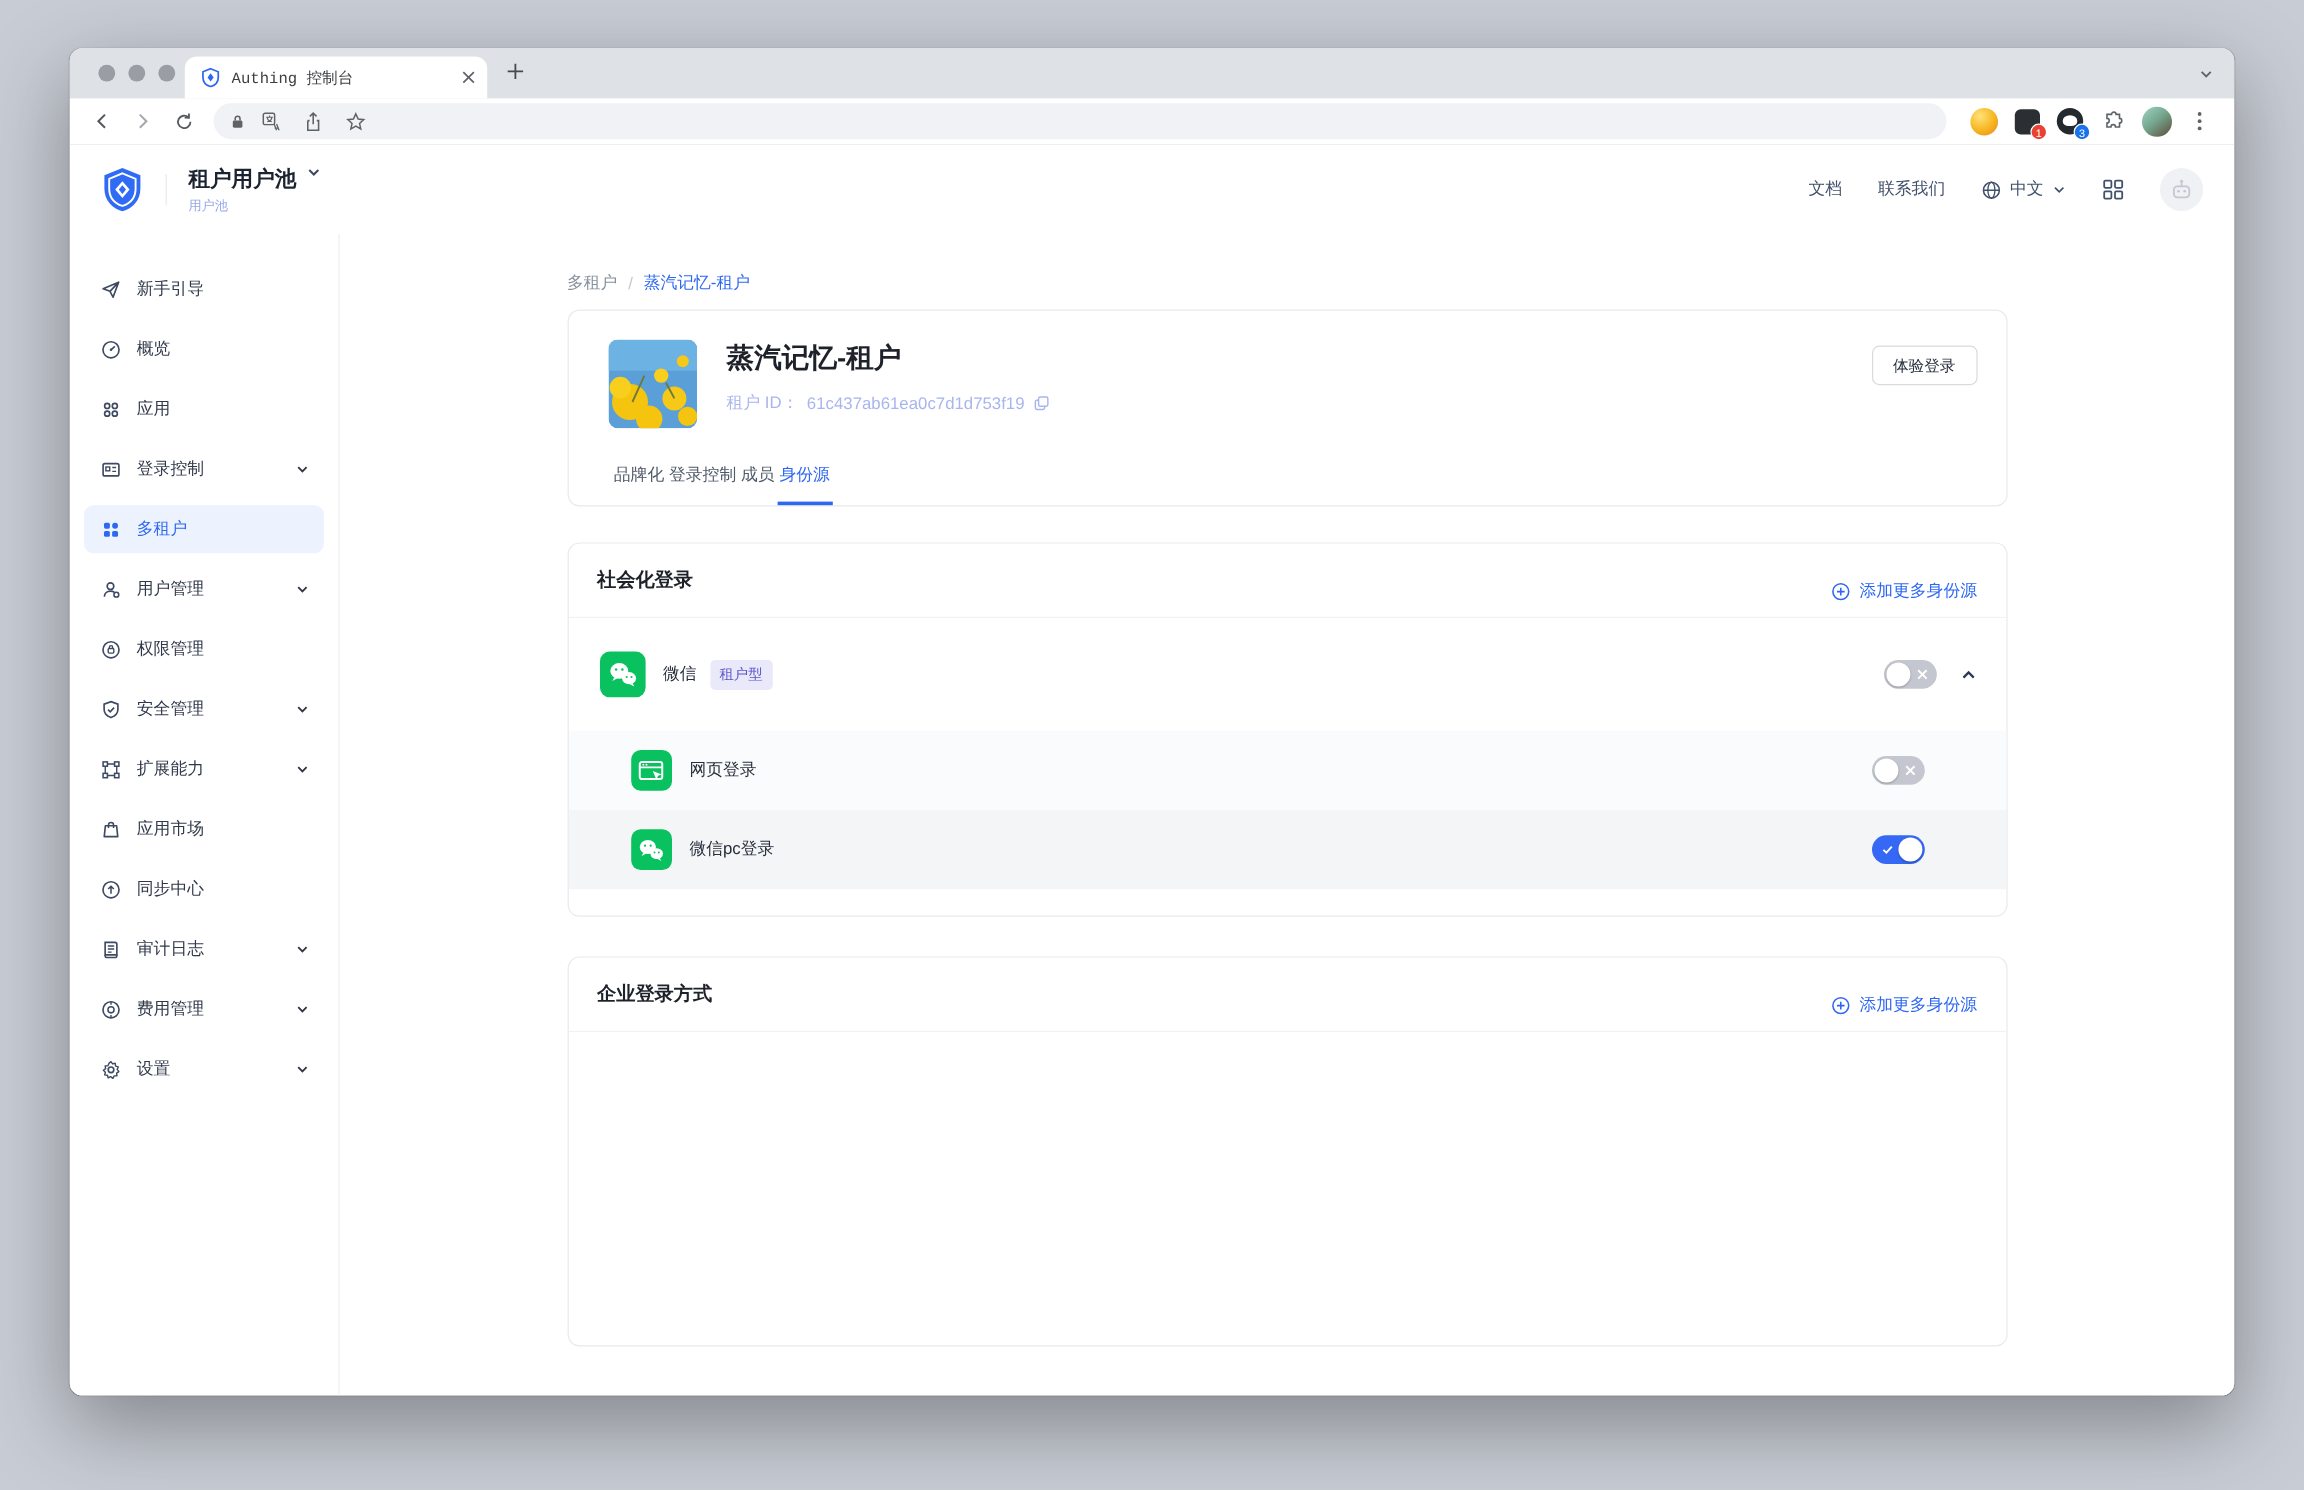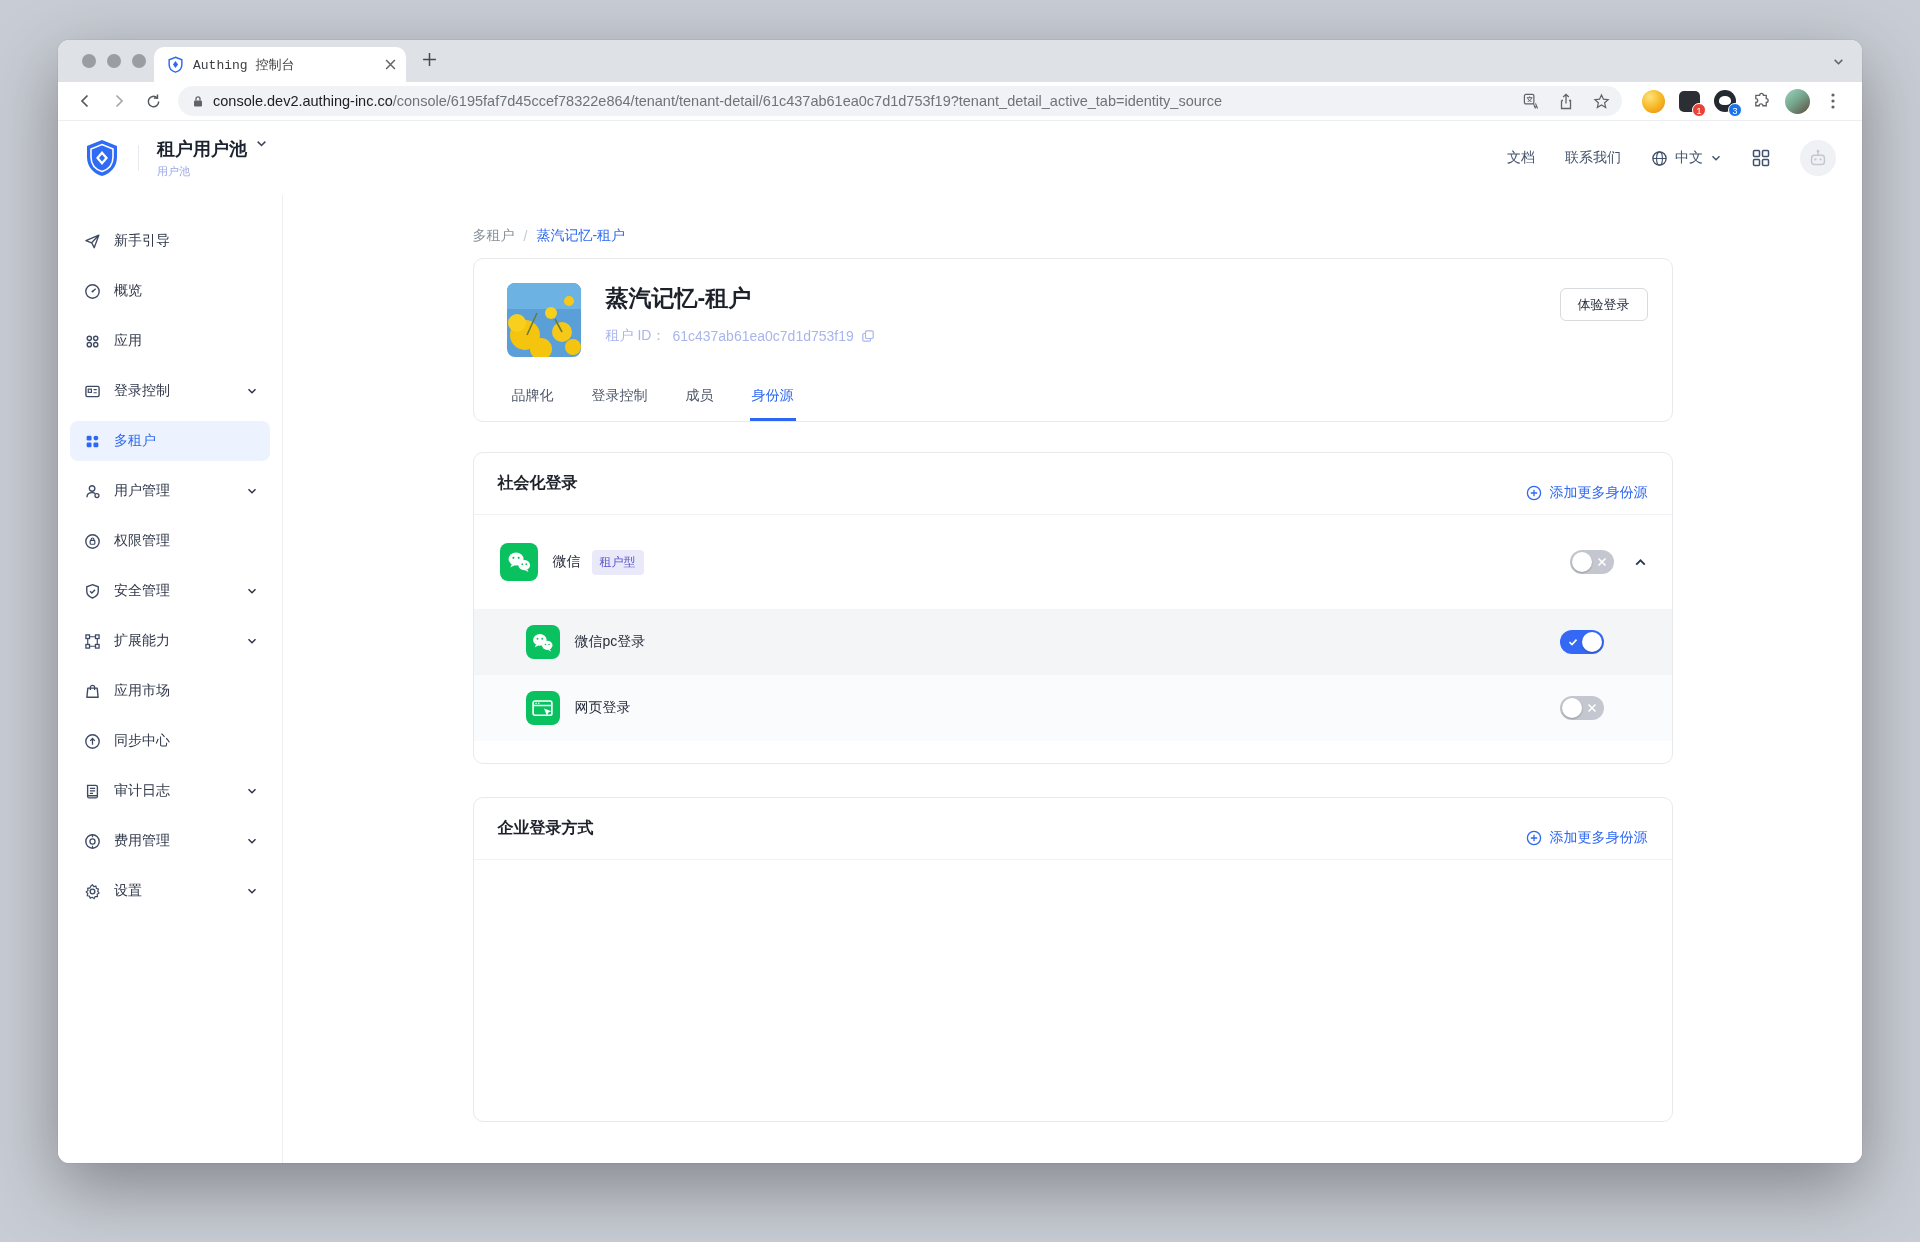--- a/index.html
+++ b/index.html
@@ -84,21 +84,21 @@
   .tenant-top { display:flex; }
   .tenant-avatar { width:74px; height:74px; border-radius:8px; overflow:hidden; flex:none; }
   .tenant-info { margin-left:25px; }
   .tenant-name { font-size:23px; font-weight:600; color:#1d2129; }
   .tenant-idrow { margin-top:13px; display:flex; align-items:center; gap:7px; font-size:14px; color:#a9b5ed; }
   .try-btn {
     margin-left:auto; margin-top:5px; height:33px; padding:0 17px;
     border:1px solid #d8dade; border-radius:6px; background:#fff;
     font-size:13px; color:#272e3b; display:flex; align-items:center; flex:none;
   }
-  .tabs { margin-top:auto; display:flex; gap:34px; font-size:14px; color:#4e5969; padding-left:3px; }
+  .tabs { margin-top:auto; display:flex; font-size:14px; color:#4e5969; padding-left:3px; }
   .tabitem { padding:0 2px 16px; }
   .tabitem.active { color:#2e68f2; border-bottom:3px solid #2e68f2; padding-bottom:13px; }
   
   .sect-card { margin-top:30px; overflow:hidden; }
   .sect2 { margin-top:33px; height:325px; }
   .card-head { height:62px; display:flex; align-items:center; padding:0 24px; border-bottom:1px solid #f0f2f4; }
   .card-title { font-size:16px; font-weight:600; color:#1d2129; }
   .add-link { margin-left:auto; display:flex; align-items:center; gap:8px; color:#2e68f2; font-size:14px;margin-top:18px; }
   .provider-row { height:94px; display:flex; align-items:center; padding:0 24px 0 26px; }
   .prov-ic { width:38px; height:38px; border-radius:8px; background:#09c25f; flex:none; display:flex; align-items:center; justify-content:center; }
@@ -182,21 +182,20 @@
           <path d="M13.2 1.6 L13.2 5.4 L9.4 5.2" fill="none" stroke="#55595d" stroke-width="1.6"></path>
         </svg>
     </span>
     <div class="urlbar">
       <span class="iconbtn">
         <svg width="12" height="13" viewBox="0 0 12 13">
             <rect x="2" y="5.5" width="8" height="6" rx="1.2" fill="#5f6368"></rect>
             <path d="M4 5.5 V3.8 a2 2 0 0 1 4 0 V5.5" fill="none" stroke="#5f6368" stroke-width="1.3"></path>
           </svg>
       </span>
-      <span class="url-text"><span class="url-domain">console.dev2.authing-inc.co</span><span class="url-rest">/console/6195faf7d45ccef78322e864/tenant/tenant-detail/61c437ab61ea0c7d1d753f19?tenant_detail_active_tab=identity_source</span></span>
       <span class="omni-ic">
         <svg width="17" height="17" viewBox="0 0 18 18">
             <rect x="1.5" y="1.5" width="10" height="10" rx="1.5" fill="none" stroke="#5f6368" stroke-width="1.3"></rect>
             <path d="M4 5 h6 M7 3.5 v1.5 M5 5 c0 2 2 3.5 4 4 M9 5 c0 2 -2 3.5 -4 4" fill="none" stroke="#5f6368" stroke-width="1"></path>
             <path d="M11 11 l2.2 5.5 M15.4 16.5 L13.2 11 M11.6 14.6 h3.4" fill="none" stroke="#5f6368" stroke-width="1.2"></path>
           </svg>
       </span>
       <span class="omni-ic">
         <svg width="16" height="17" viewBox="0 0 16 17">
             <path d="M3.5 7.5 H5 M11 7.5 H12.5 V15.5 H3.5 V7.5" fill="none" stroke="#5f6368" stroke-width="1.3"></path>
@@ -560,20 +559,40 @@
                   </span>
                 <span class="knob"></span>
               </span>
               <span>
                 <svg width="15" height="15" viewBox="0 0 14 14">
                     <path d="M3 9 L7 5 L11 9" fill="none" stroke="#2b3a55" stroke-width="1.8"></path>
                   </svg>
               </span>
             </span>
           </div>
+          <div class="sub-row second">
+            <span class="sub-ic">
+              <svg width="27" height="27" viewBox="0 0 36 36">
+                  <rect x="5.5" y="8" width="25" height="19" rx="2.5" fill="none" stroke="#fff" stroke-width="2.2"></rect>
+                  <path d="M5.5 14 H30.5" stroke="#fff" stroke-width="2"></path>
+                  <circle cx="9.5" cy="11" r="1.1" fill="#fff"></circle>
+                  <circle cx="13" cy="11" r="1.1" fill="#fff"></circle>
+                  <path d="M20 18 L30 21.8 L25.8 23.4 L24 27.8 Z" fill="#fff"></path>
+                </svg>
+            </span>
+            <span class="sub-name">网页登录</span>
+            <span class="tg off">
+              <span class="mark">
+                  <svg width="10" height="10" viewBox="0 0 10 10">
+                    <path d="M1.5 1.5 L8.5 8.5 M8.5 1.5 L1.5 8.5" stroke="#fff" stroke-width="1.6"></path>
+                  </svg>
+                </span>
+              <span class="knob"></span>
+            </span>
+          </div>
           <div class="sub-row first">
             <span class="sub-ic">
               <svg width="27" height="27" viewBox="0 0 36 36">
                   <ellipse cx="14.5" cy="14.5" rx="9" ry="7.8" fill="#fff"></ellipse>
                   <path d="M9.5 20.5 L7.6 24.5 L12.7 21.8 Z" fill="#fff"></path>
                   <circle cx="11.3" cy="13" r="1.25" fill="#09c25f"></circle>
                   <circle cx="17.6" cy="13" r="1.25" fill="#09c25f"></circle>
                   <ellipse cx="24.3" cy="21.8" rx="7" ry="6.1" fill="#fff"></ellipse>
                   <path d="M27.8 26.6 L29.4 30 L24.8 27.6 Z" fill="#fff"></path>
                   <circle cx="21.9" cy="20.6" r="1.05" fill="#09c25f"></circle>
@@ -583,40 +602,20 @@
             <span class="sub-name">微信pc登录</span>
             <span class="tg on">
               <span class="mark">
                   <svg width="10" height="10" viewBox="0 0 10 10">
                     <path d="M1.5 5.2 L4 7.6 L8.5 2.6" fill="none" stroke="#fff" stroke-width="1.6"></path>
                   </svg>
                 </span>
               <span class="knob"></span>
             </span>
           </div>
-          <div class="sub-row second">
-            <span class="sub-ic">
-              <svg width="27" height="27" viewBox="0 0 36 36">
-                  <rect x="5.5" y="8" width="25" height="19" rx="2.5" fill="none" stroke="#fff" stroke-width="2.2"></rect>
-                  <path d="M5.5 14 H30.5" stroke="#fff" stroke-width="2"></path>
-                  <circle cx="9.5" cy="11" r="1.1" fill="#fff"></circle>
-                  <circle cx="13" cy="11" r="1.1" fill="#fff"></circle>
-                  <path d="M20 18 L30 21.8 L25.8 23.4 L24 27.8 Z" fill="#fff"></path>
-                </svg>
-            </span>
-            <span class="sub-name">网页登录</span>
-            <span class="tg off">
-              <span class="mark">
-                  <svg width="10" height="10" viewBox="0 0 10 10">
-                    <path d="M1.5 1.5 L8.5 8.5 M8.5 1.5 L1.5 8.5" stroke="#fff" stroke-width="1.6"></path>
-                  </svg>
-                </span>
-              <span class="knob"></span>
-            </span>
-          </div>
           <div class="card-foot"></div>
         </div>
 
         <div class="card sect-card sect2">
           <div class="card-head">
             <span class="card-title">企业登录方式</span>
             <span class="add-link">
               <span>
                 <svg width="16" height="16" viewBox="0 0 16 16">
                     <circle cx="8" cy="8" r="6.6" fill="none" stroke="#2e68f2" stroke-width="1.3"></circle>

